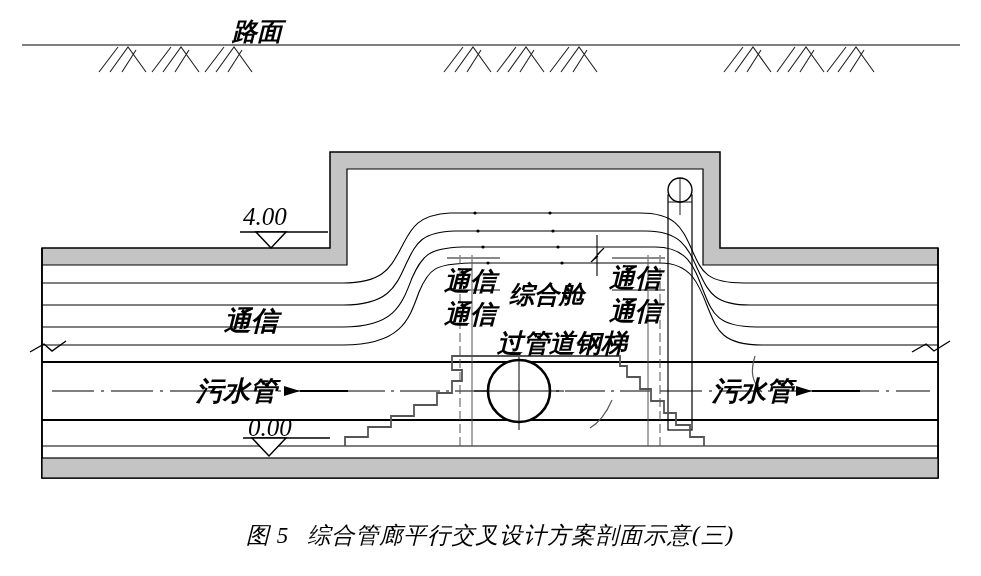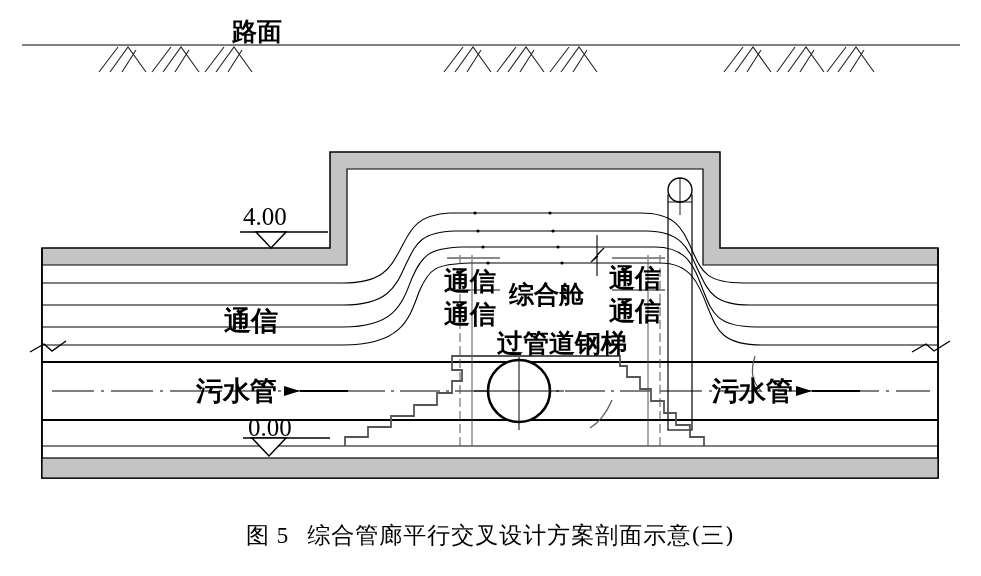--- a/index.html
+++ b/index.html
@@ -11,20 +11,21 @@
     width: 981px;
     height: 576px;
     font-family: "Liberation Serif", "DejaVu Serif", serif;
     overflow: hidden;
     position: relative;
   }
   #figure-root {
     position: relative;
     width: 981px;
     height: 576px;
+    font-style: italic;
   }
   svg#diagram {
     position: absolute;
     left: 0;
     top: 0;
     width: 981px;
     height: 576px;
     display: block;
   }
   .cn-label {

